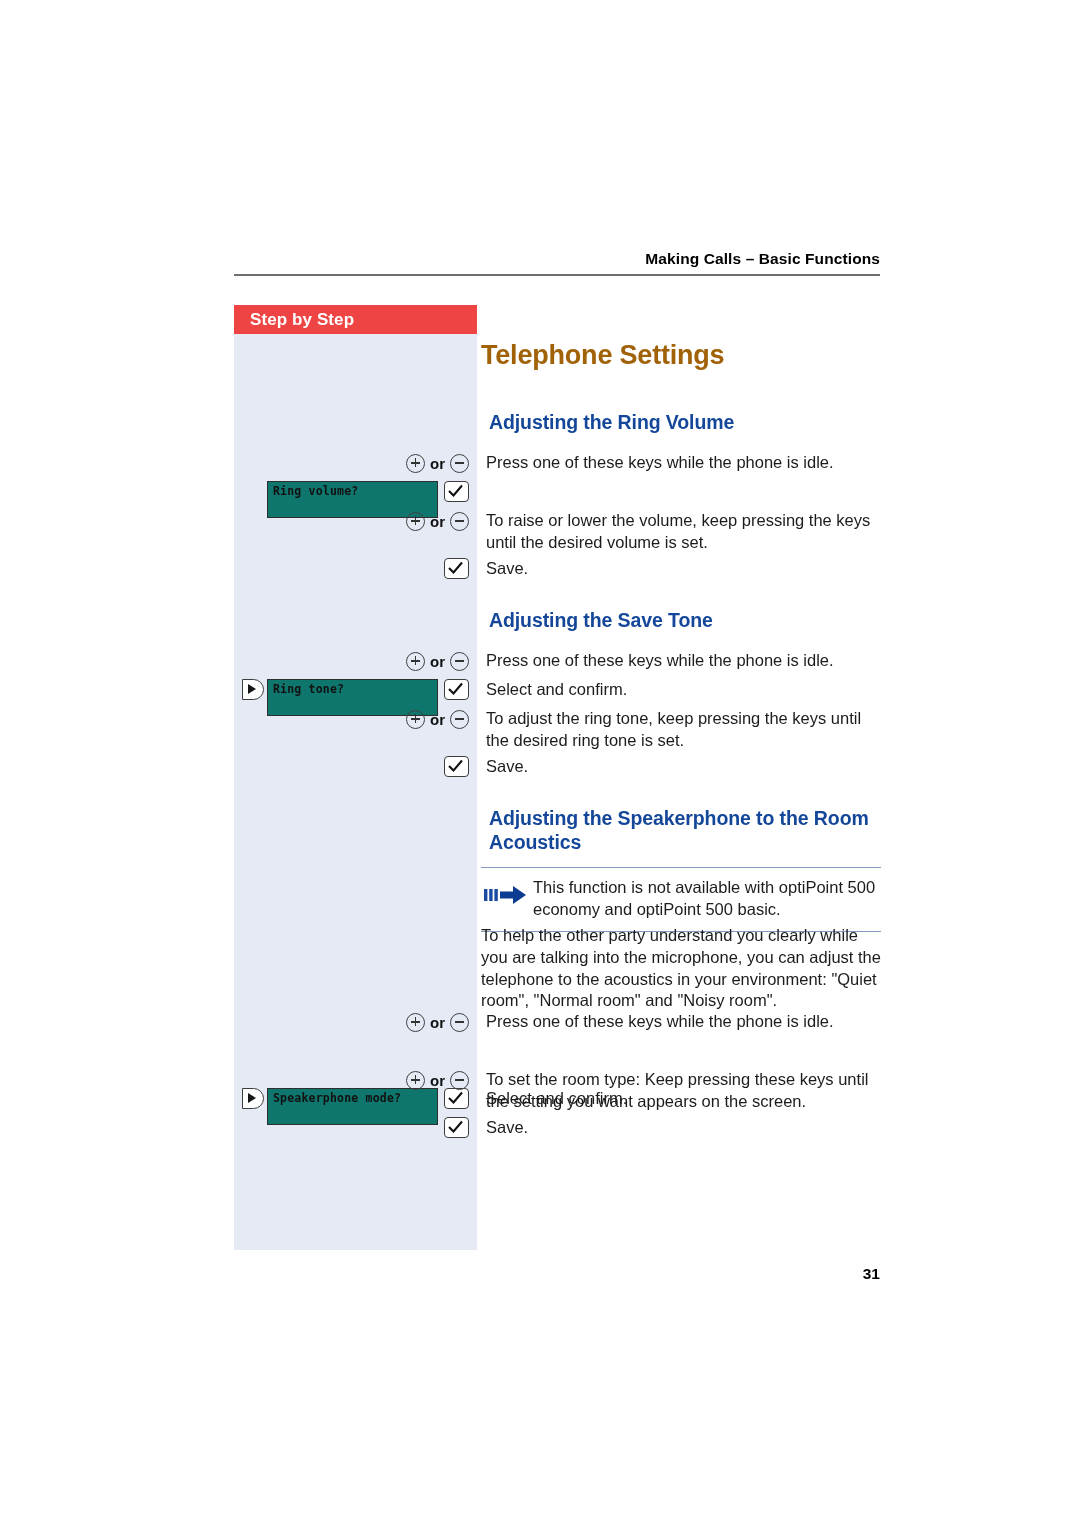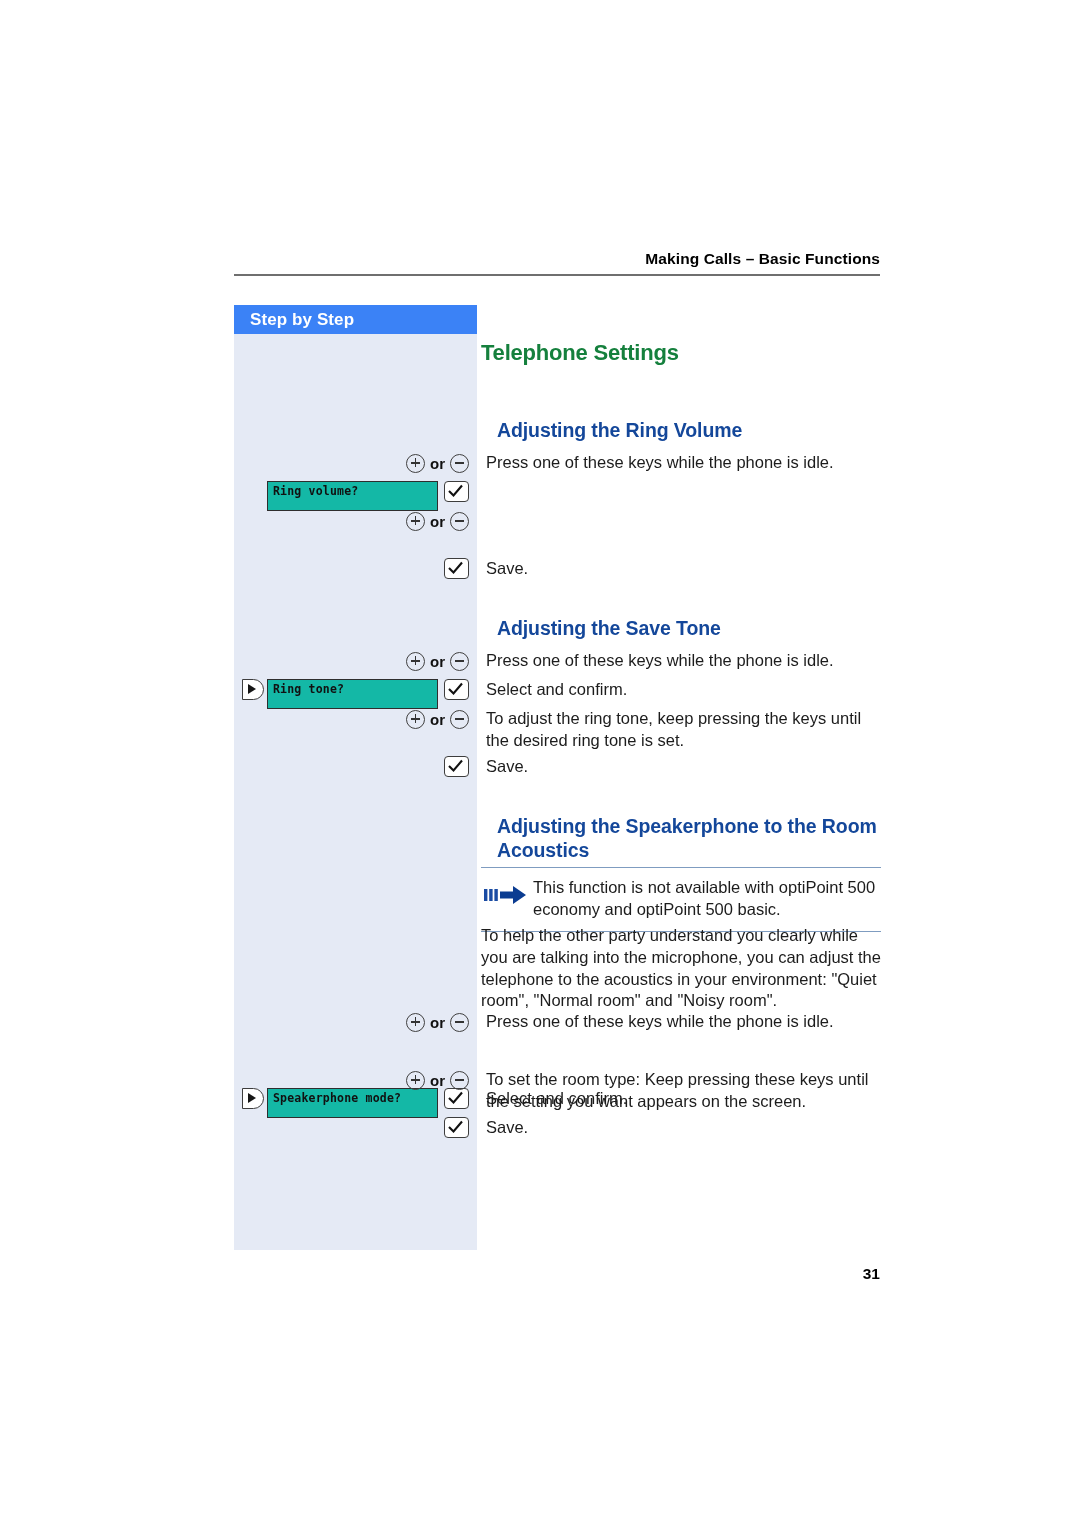--- a/index.html
+++ b/index.html
@@ -45,49 +45,49 @@
     width: 243px;
     height: 945px;
     background: #e5eaf5;
   }
   #sidebar-header {
     position: absolute;
     left: 0;
     top: 0;
     width: 243px;
     height: 29px;
-    background: #3b82f6;
+    background: #ef4444;
   }
   #sidebar-header-label {
     position: absolute;
     left: 16px;
     top: 5px;
     font-size: 17px;
     font-weight: bold;
     color: #ffffff;
     letter-spacing: 0.1px;
   }
 
   
   #content {
     position: absolute;
     left: 481px;
     top: 305px;
     width: 400px;
   }
   h1.doc-title {
     margin: 35px 0 0 0;
-    font-size: 22px;
-    font-weight: bold;
-    color: #15803d;
+    font-size: 27px;
+    font-weight: bold;
+    color: #a16207;
     letter-spacing: -0.2px;
     line-height: 1.15;
   }
   h2.doc-h2 {
-    margin: 16px;
+    margin: 8px;
     font-size: 19.5px;
     font-weight: bold;
     color: #14479a;
     letter-spacing: -0.1px;
     line-height: 1.25;
   }
 
   
   .step-row {
     position: absolute;
@@ -165,22 +165,22 @@
     box-sizing: border-box;
     background: #ffffff;
   }
   .check-box svg { display: block; }
 
   
   .display-bar {
     position: absolute;
     right: 39px;
     top: 0;
-    height: 30px;
-    background: #14b8a6;
+    height: 37px;
+    background: #0f766e;
     border: 1.6px solid #2e2e2e;
     box-sizing: border-box;
     text-align: left;
   }
   .display-bar span {
     display: block;
     padding: 2px 0 0 5px;
     font-family: "DejaVu Sans Mono", monospace;
     font-size: 11.5px;
     font-weight: bold;
@@ -296,20 +296,21 @@
 </div>
 
 <div class="step-row" style="top:510px;height:46px;">
   <div class="step-left">
     <div class="keygroup">
       <span class="key-circle plus"></span>
       <span class="or-label">or</span>
       <span class="key-circle"></span>
     </div>
   </div>
+  <div class="step-text">To raise or lower the volume, keep pressing the keys until the desired volume is set.</div>
 </div>
 
 <div class="step-row" style="top:558px;height:26px;">
   <div class="step-left">
     <div class="check-box">
       <svg width="22" height="18" viewBox="0 0 22 18">
         <polyline points="4,9 8.5,13.5 17,3.5" fill="none" stroke="#111111" stroke-width="2.1"></polyline>
       </svg>
     </div>
   </div>

